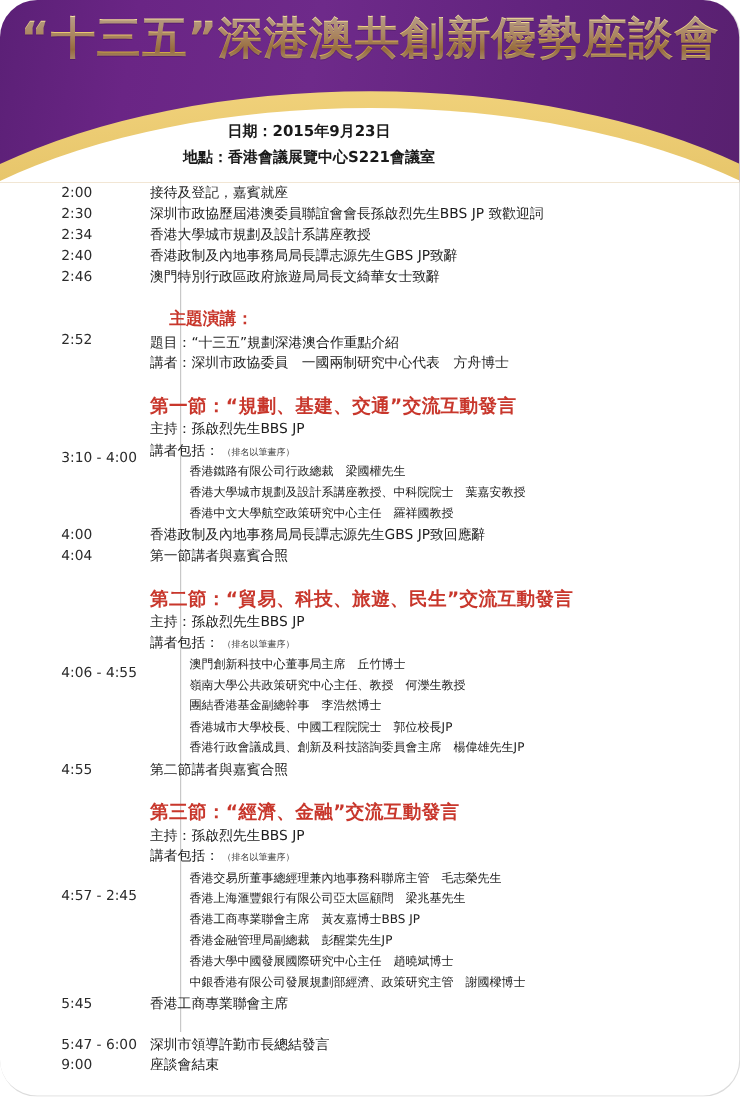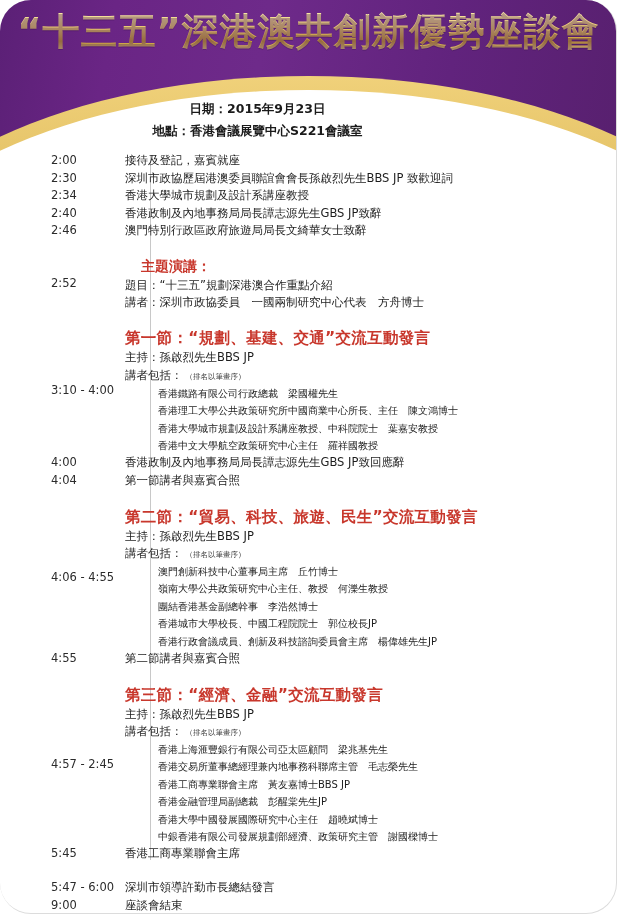--- a/index.html
+++ b/index.html
@@ -229,21 +229,20 @@
     <div class="row">
       <div class="time">3:10 - 4:00</div>
       <div class="desc">
         <div class="sess-head">第一節：“規劃、基建、交通”交流互動發言</div>
         <div class="sub-line">主持：孫啟烈先生BBS JP</div>
         <div class="incl-line">
           <span>講者包括：</span><span class="note">（排名以筆畫序）</span>
         </div>
         <div class="names" id="s1-names">
             <div>香港鐵路有限公司行政總裁　梁國權先生</div>
-            <div>香港理工大學公共政策研究所中國商業中心所長、主任　陳文鴻博士</div>
             <div>香港大學城市規劃及設計系講座教授、中科院院士　葉嘉安教授</div>
             <div>香港中文大學航空政策研究中心主任　羅祥國教授</div>
           </div>
       </div>
     </div>
 
     <div id="rows-after1">
         <div class="row">
           <div class="time">4:00</div>
           <div class="desc">香港政制及內地事務局局長譚志源先生GBS JP致回應辭</div>
@@ -285,22 +284,22 @@
 
     <div class="row">
       <div class="time">4:57 - 2:45</div>
       <div class="desc">
         <div class="sess-head">第三節：“經濟、金融”交流互動發言</div>
         <div class="sub-line">主持：孫啟烈先生BBS JP</div>
         <div class="incl-line">
           <span>講者包括：</span><span class="note">（排名以筆畫序）</span>
         </div>
         <div class="names" id="s3-names">
+            <div>香港交易所董事總經理兼內地事務科聯席主管　毛志榮先生</div>
             <div>香港上海滙豐銀行有限公司亞太區顧問　梁兆基先生</div>
-            <div>香港交易所董事總經理兼內地事務科聯席主管　毛志榮先生</div>
             <div>香港工商專業聯會主席　黃友嘉博士BBS JP</div>
             <div>香港金融管理局副總裁　彭醒棠先生JP</div>
             <div>香港大學中國發展國際研究中心主任　趙曉斌博士</div>
             <div>中銀香港有限公司發展規劃部經濟、政策研究主管　謝國樑博士</div>
           </div>
       </div>
     </div>
 
     <div id="rows-after3">
         <div class="row">

